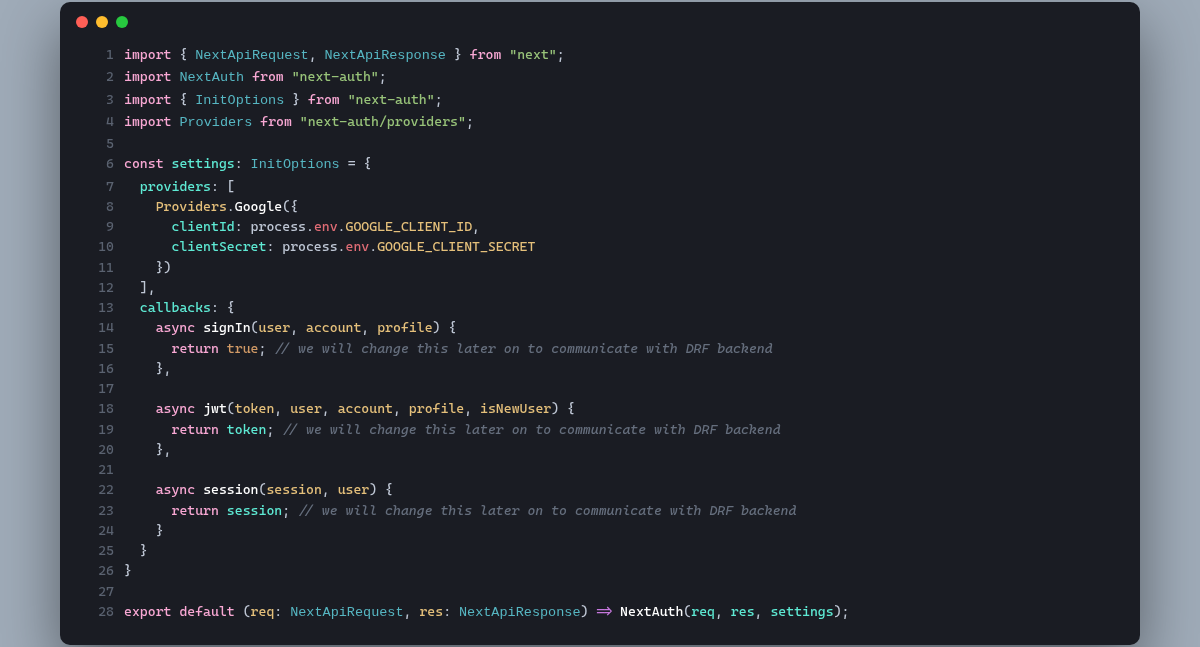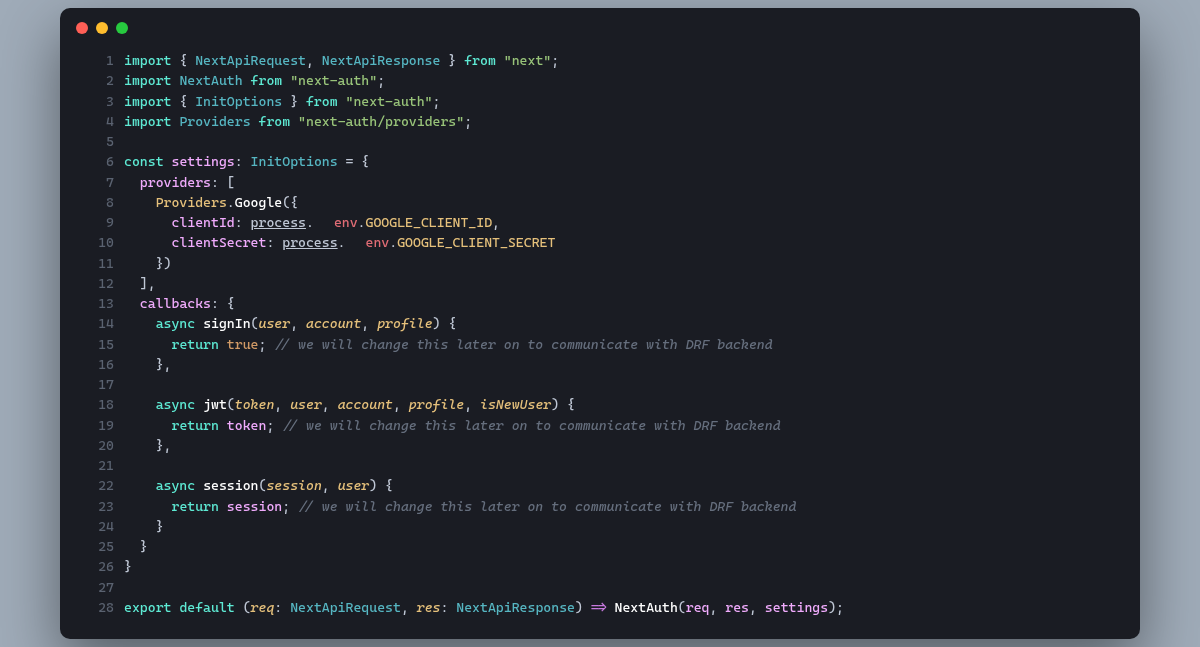--- a/index.html
+++ b/index.html
@@ -45,28 +45,28 @@
     }
     .lineno {
       width: 34px;
       text-align: right;
       color: #5a6270;
       user-select: none;
       margin-right: 10px;
       flex-shrink: 0;
     }
     .content { color: #bfc7d5; }
-    .kw { color: #5eead4; }
-    .type { color: #56b6c2; }
+    .kw { color: #f9a8d4; }
+    .type { color: #56b6c2; font-family: Liberation Mono, monospace; }
     .str { color: #98c379; }
     .fn { color: #ffffff; }
-    .prop { color: #f0abfc; text-align: right; }
-    .param { color: #e5c07b; font-style: italic; }
-    .attr { color: #e06c75; margin-left: 20px; }
-    .attr2 { color: #bfc7d5; text-decoration: underline; }
+    .prop { color: #5eead4; text-align: right; }
+    .param { color: #e5c07b; }
+    .attr { color: #e06c75; }
+    .attr2 { color: #bfc7d5; }
     .objname { color: #e5c07b; }
     .bool { color: #d19a66; margin-top: 24px; }
     .comment { color: #656e7d; font-style: italic; }
     .punc { color: #bfc7d5; }
     .env { color: #e5c07b; }
     .arrow { color: #c678dd; }
   </style>
 </head>
 <body>
 

